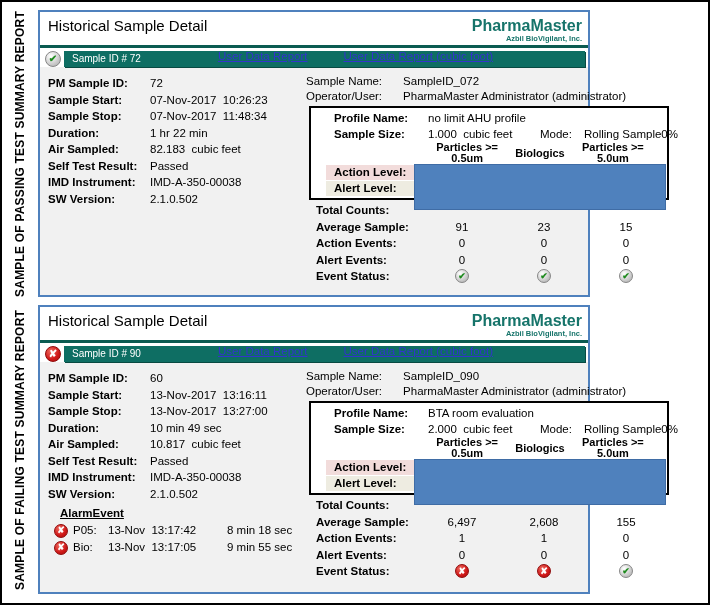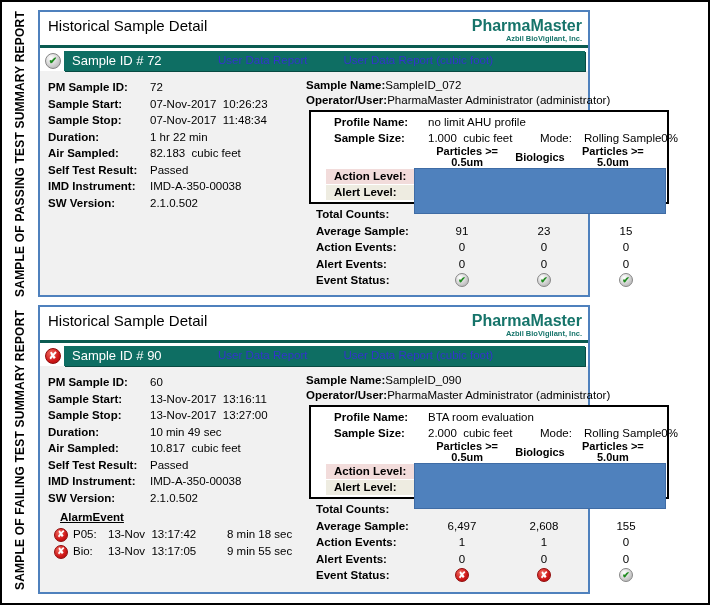--- a/index.html
+++ b/index.html
@@ -20,21 +20,21 @@
   .panel2 { top:303px; height:289px; }
 
   .p-header { display:flex; justify-content:space-between; align-items:flex-start;
               background:#fff; padding:5px 6px 1px 8px; border-bottom:3px solid #0B5B51; }
   .p-title { font-size:15px; }
   .brand { text-align:right; color:#16746A; line-height:1.15; }
   .brand-name { font-weight:bold; font-size:16px; }
   .brand-co { font-size:7.5px; font-weight:bold; }
 
   .sample-row { display:flex; align-items:center; background:#fff; padding:3px 3px 0 5px; }
-  .bar { flex:1; background:#0E6E63; color:#fff; font-size:13px; padding:2px 0 3px 8px;
+  .bar { flex:1; background:#0E6E63; color:#fff; font-size:10px; padding:2px 0 3px 8px;
          margin-left:3px; box-shadow:1px 1px 0 #09firstnone; box-shadow:1px 1px 0 #084a42; }
 
   .sicon { display:inline-flex; align-items:center; justify-content:center;
            width:14px; height:14px; border-radius:50%; font-size:9px; font-weight:bold;
            flex:none; box-sizing:border-box; line-height:1; }
   .sicon[data-status="pass"] { background:radial-gradient(circle at 35% 30%, #ffffff, #d9d9d9 45%, #a6a6a6);
            border:1px solid #868686; color:#1E8A1E; }
   .sicon[data-status="pass"]::before { content:"✔"; }
   .sicon[data-status="fail"] { background:radial-gradient(circle at 35% 30%, #ef6a5f, #cf1717 60%, #a80d0d);
            border:1px solid #8f0a0a; color:#fff; }
@@ -49,21 +49,21 @@
   .ival { white-space:pre; }
 
   .alarm { margin-top:3px; }
   .alarm-hdr { font-weight:bold; text-decoration:underline; margin-left:12px; line-height:17px; }
   .alarm-row { display:flex; align-items:center; margin-left:6px; line-height:17px; gap:5px; }
   .aname { width:30px; flex:none; }
   .adt { width:114px; flex:none; white-space:pre; }
 
   .right-col { position:absolute; left:266px; top:7px; width:398px; }
   .kv { display:flex; line-height:15px; }
-  .klbl { font-weight:bold; margin-right:0; flex:none; }
+  .klbl { font-weight:normal; margin-right:21px; flex:none; }
   .kval { white-space:pre; }
 
   .profile-box { margin-left:3px; margin-top:2px; width:360px; box-sizing:border-box;
                  border:2px solid #000; background:#fff; padding:2px 15px 2px; }
   .prow { display:flex; line-height:16px; padding-left:8px; }
   .plbl { font-weight:bold; width:94px; flex:none; }
   .pval { white-space:pre; }
   .psize { width:112px; flex:none; white-space:pre; }
   .mlbl { font-weight:normal; width:44px; flex:none; }
   .mpct { margin-left:auto; margin-right:16px; }
@@ -82,21 +82,21 @@
              background:#4F81BD; border:1px solid #3F6CA5; z-index:5; box-sizing:border-box; }
 
   .counts { margin-left:3px; margin-top:2px; }
   .crow { display:flex; line-height:16.5px; align-items:center; }
   .clbl { font-weight:bold; width:109px; padding-left:7px; box-sizing:border-box; flex:none; }
   .c3 { display:flex; width:252px; }
   .c3 > span { display:inline-flex; justify-content:center; align-items:center; }
   .cv1,.cv3 { width:88px; } .cv2 { width:76px; }
 
   .links { position:absolute; left:178px; bottom:5px; display:flex; gap:36px; }
-  .links a { color:#3333CC; cursor:pointer; }
+  .links a { color:#3333CC; text-decoration:underline; cursor:pointer; }
 </style>
 </head>
 <body>
 
 <div class="vlabel vl1">
   <span>SAMPLE OF PASSING TEST SUMMARY REPORT</span>
 </div>
 <div class="vlabel vl2">
   <span>SAMPLE OF FAILING TEST SUMMARY REPORT</span>
 </div>

